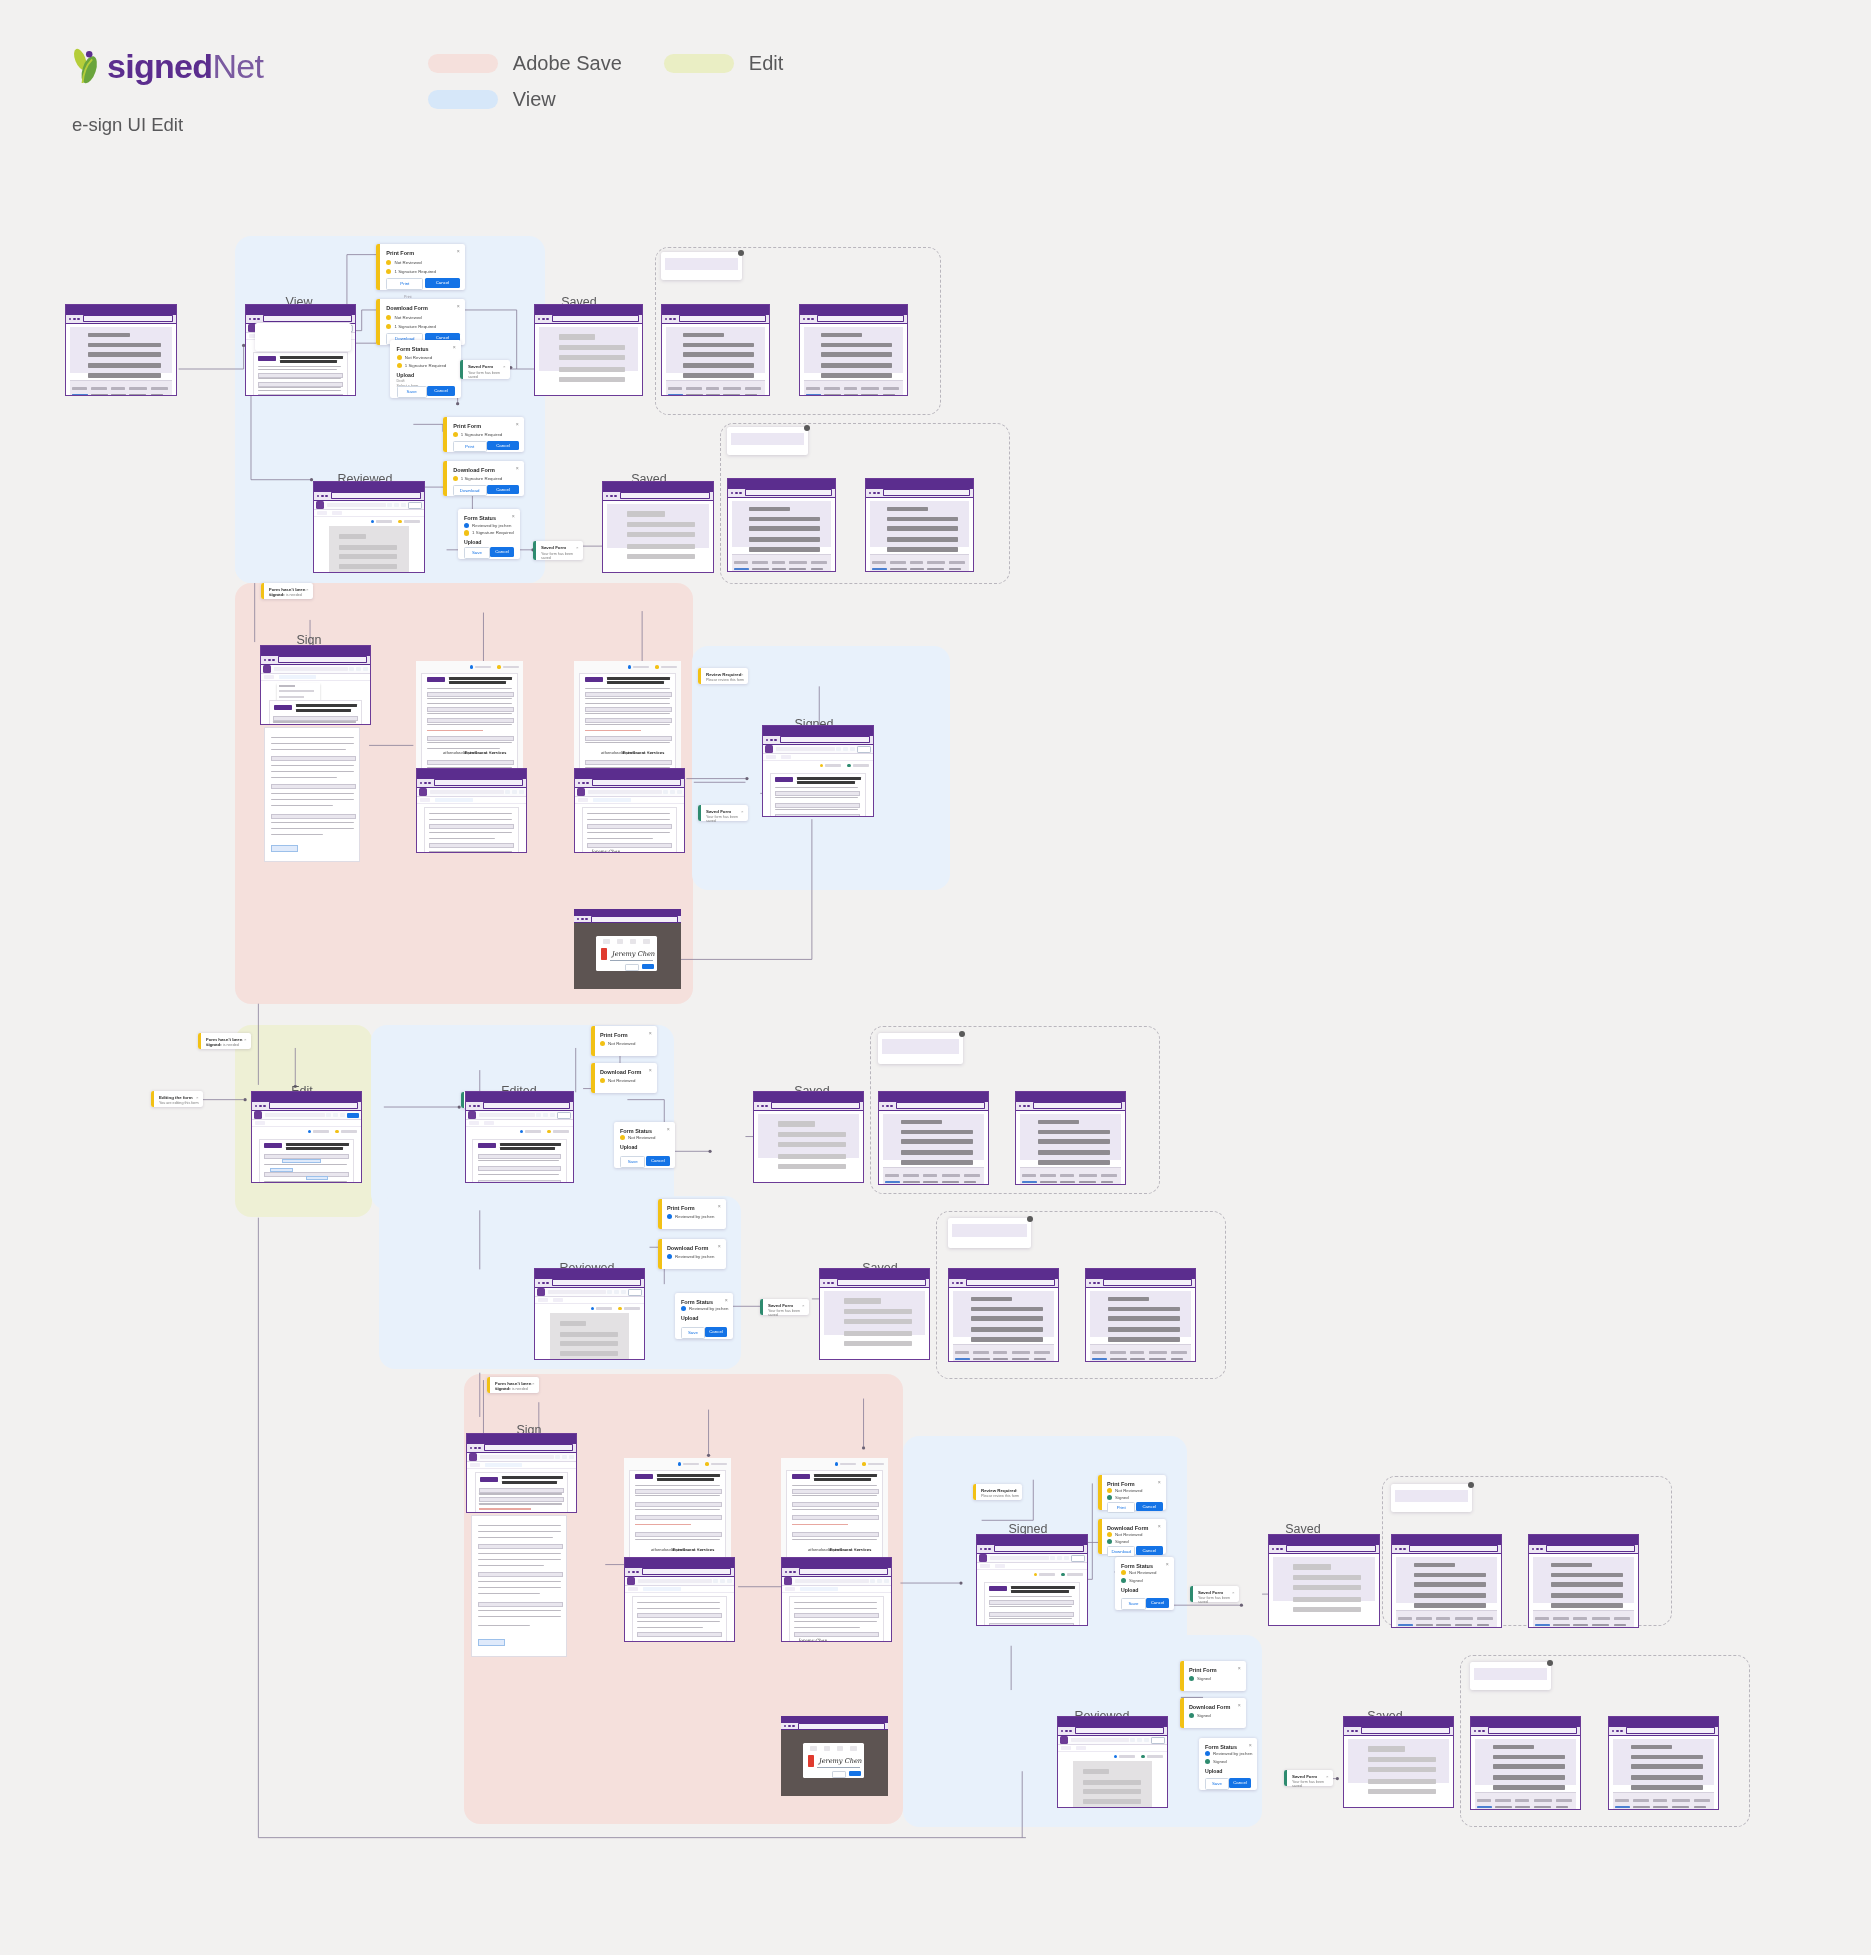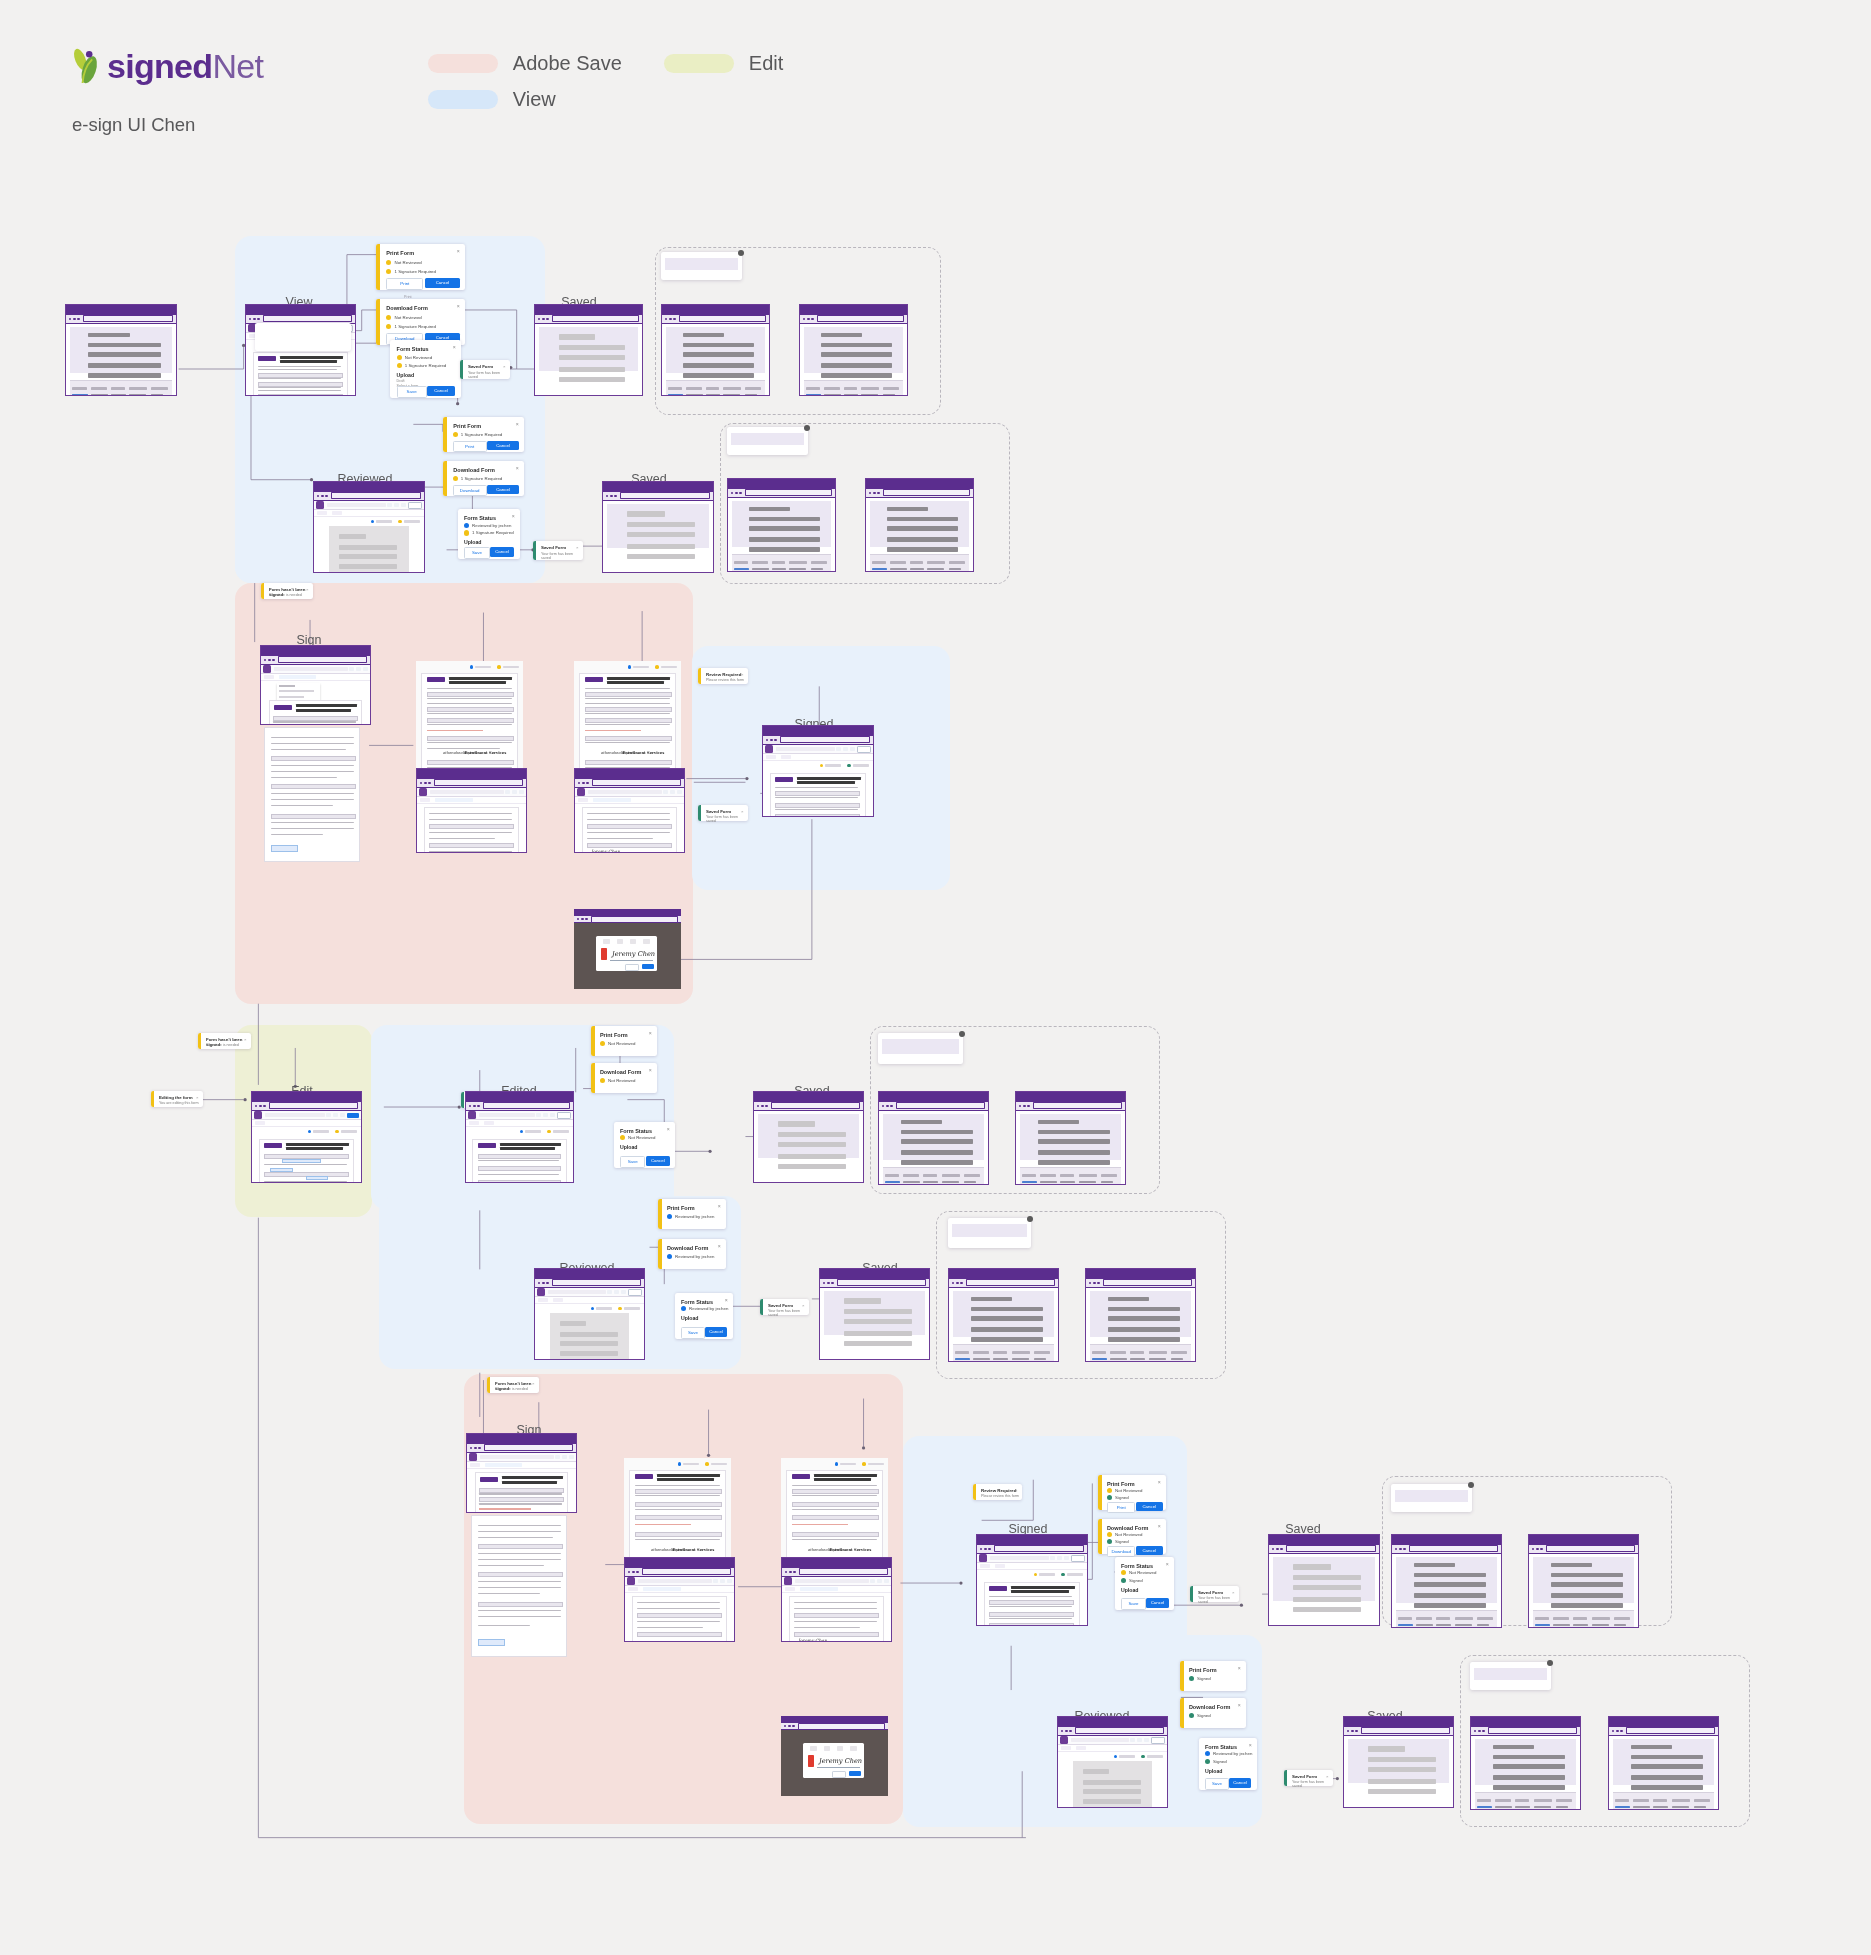--- a/index.html
+++ b/index.html
@@ -135,21 +135,21 @@
     <div class="logo-mark">
       <svg width="34" height="40" viewBox="0 0 46 54">
         <ellipse cx="14" cy="18" rx="7" ry="15" transform="rotate(-22 14 18)" fill="#b5cd3a"></ellipse>
         <ellipse cx="26" cy="32" rx="9" ry="19" transform="rotate(18 26 32)" fill="#6aa43c"></ellipse>
         <circle cx="26" cy="11" r="4.4" fill="#5b2d8e"></circle>
         <path d="M17 50 C18 36 22 26 30 18" stroke="#b5cd3a" stroke-width="2.6" fill="none"></path>
       </svg>
     </div>
     <div class="logo-text"><span class="a">signed</span><span class="n">Net</span></div>
   </div>
-  <div class="subtitle">e-sign UI Chen</div>
+  <div class="subtitle">e-sign UI Edit</div>
 
   <div class="legend">
     <div class="legend-row">
       <div class="legend-chip" style="background:#f5e0dc"></div>
       <div class="legend-label">Adobe Save</div>
     </div>
     <div class="legend-row">
       <div class="legend-chip" style="background:#d6e7f9"></div>
       <div class="legend-label">View</div>
     </div>

